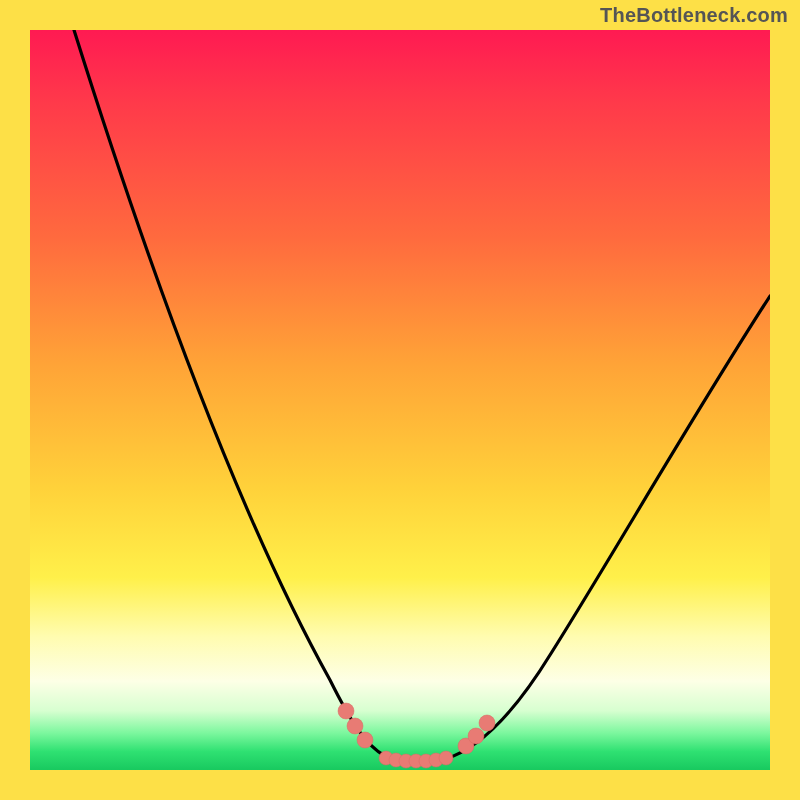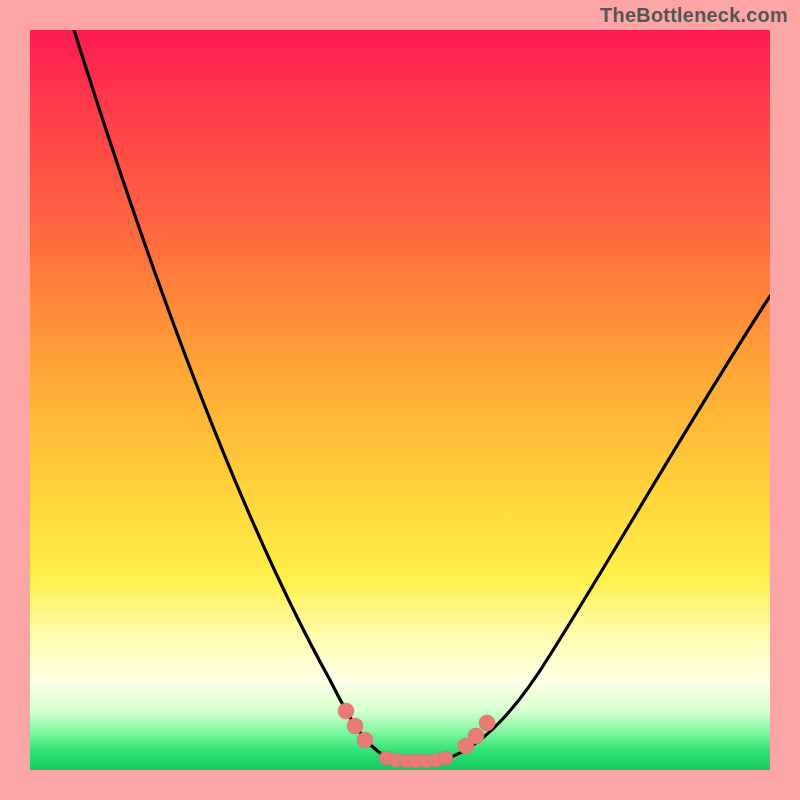--- a/index.html
+++ b/index.html
@@ -10,21 +10,21 @@
     background: #000;
     overflow: hidden;
     font-family: Arial, Helvetica, sans-serif;
   }
   .frame {
     position: absolute;
     top: 0;
     left: 0;
     width: 800px;
     height: 800px;
-    background: #fca5a5;
+    background: #fde047;
   }
   .plot-area {
     position: absolute;
     top: 30px;
     left: 30px;
     width: 740px;
     height: 740px;
     
     background: linear-gradient(
       to bottom,

